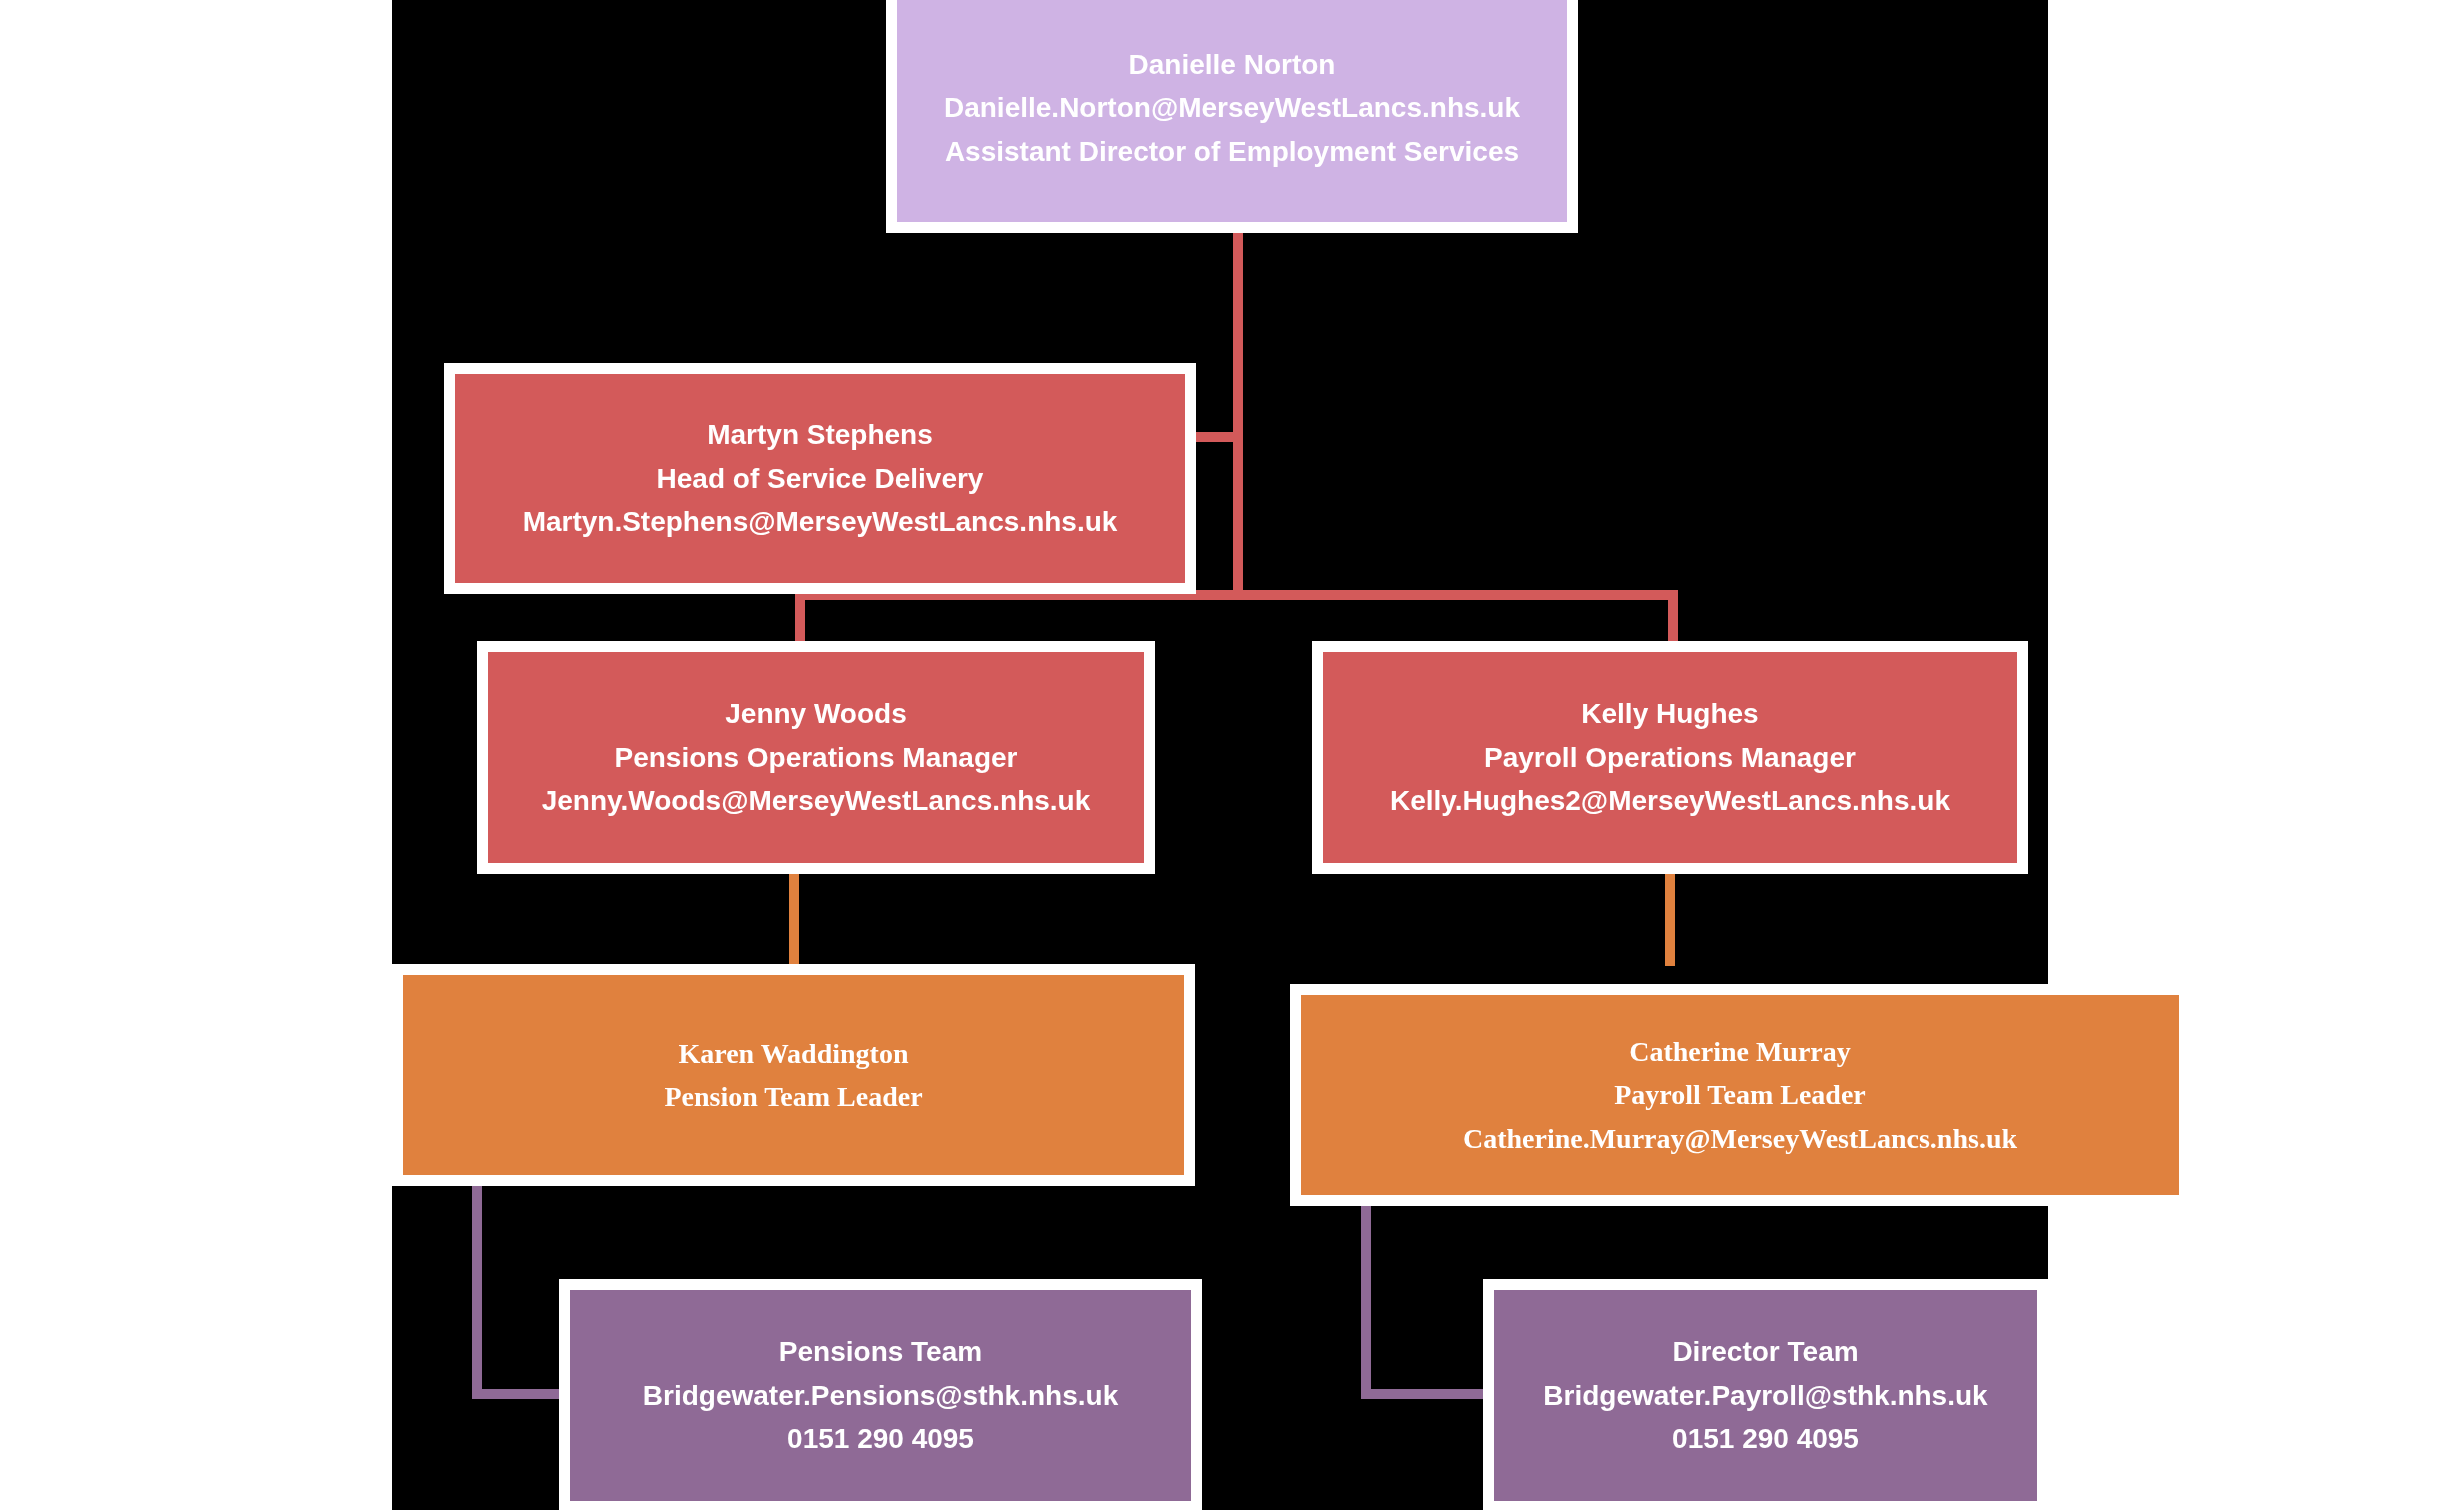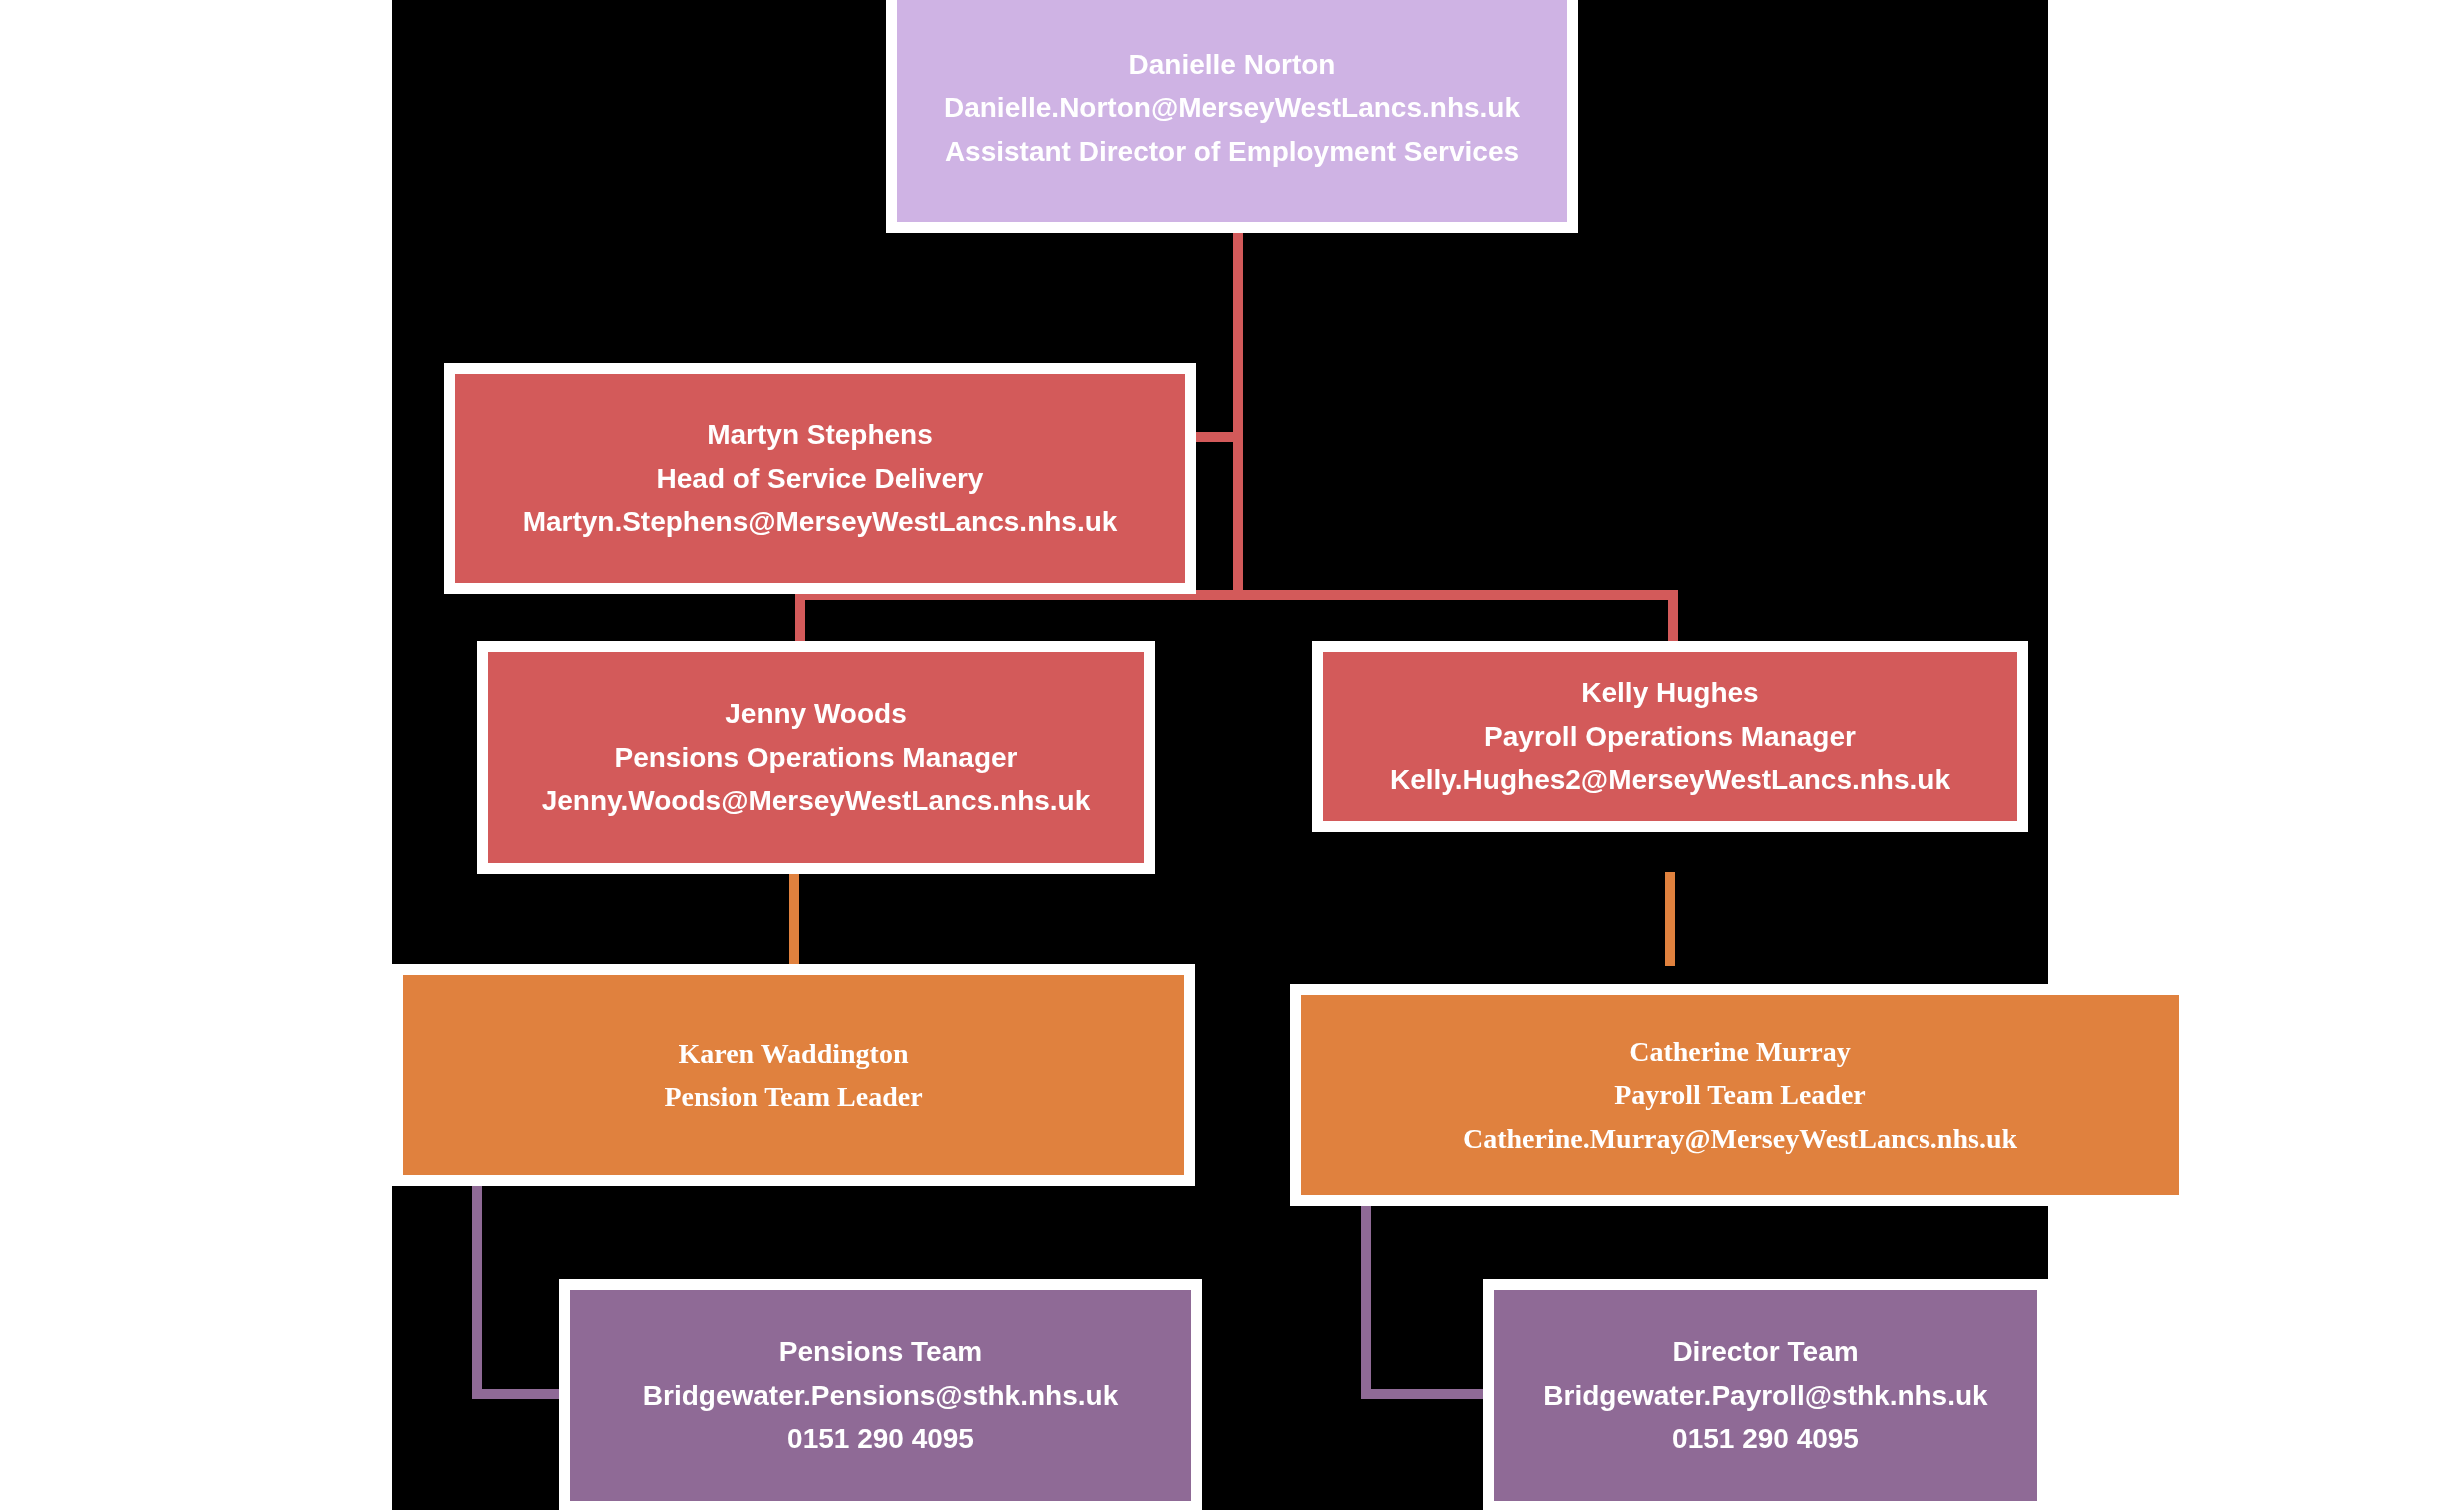--- a/index.html
+++ b/index.html
@@ -60,21 +60,21 @@
   .node.purple {
     background: #8f6a96;
   }
   .fs-top .line { font-size: 28px; }
   .fs-mid .line { font-size: 28px; }
   .fs-low .line { font-size: 28px; }
   
   #node-director   { left: 886px; top: -16.4px;  width: 692px; height: 249px; }
   #node-head       { left: 444px;  top: 328px;  width: 752px; height: 231px; margin-top: 35px; }
   #node-pensions-mgr { left: 457px; top: 641px; width: 678px;  height: 233px; margin-left: 20px; }
-  #node-payroll-mgr  { left: 1312px; top: 641px; width: 716px; height: 191px; }
+  #node-payroll-mgr  { left: 1312px; top: 641px; width: 716px; height: 233px; }
   #node-pension-tl   { left: 392px;  top: 964px; width: 803px; height: 222px; }
   #node-payroll-tl   { left: 1290px; top: 984px; width: 900px; height: 222px; }
   #node-pensions-team{ left: 559px;  top: 1279px; width: 643px;  height: 233px; }
   #node-payroll-team { left: 1483px; top: 1279px; width: 565px;  height: 233px; }
 </style>
 </head>
 <body>
 
 <div id="page">
 

